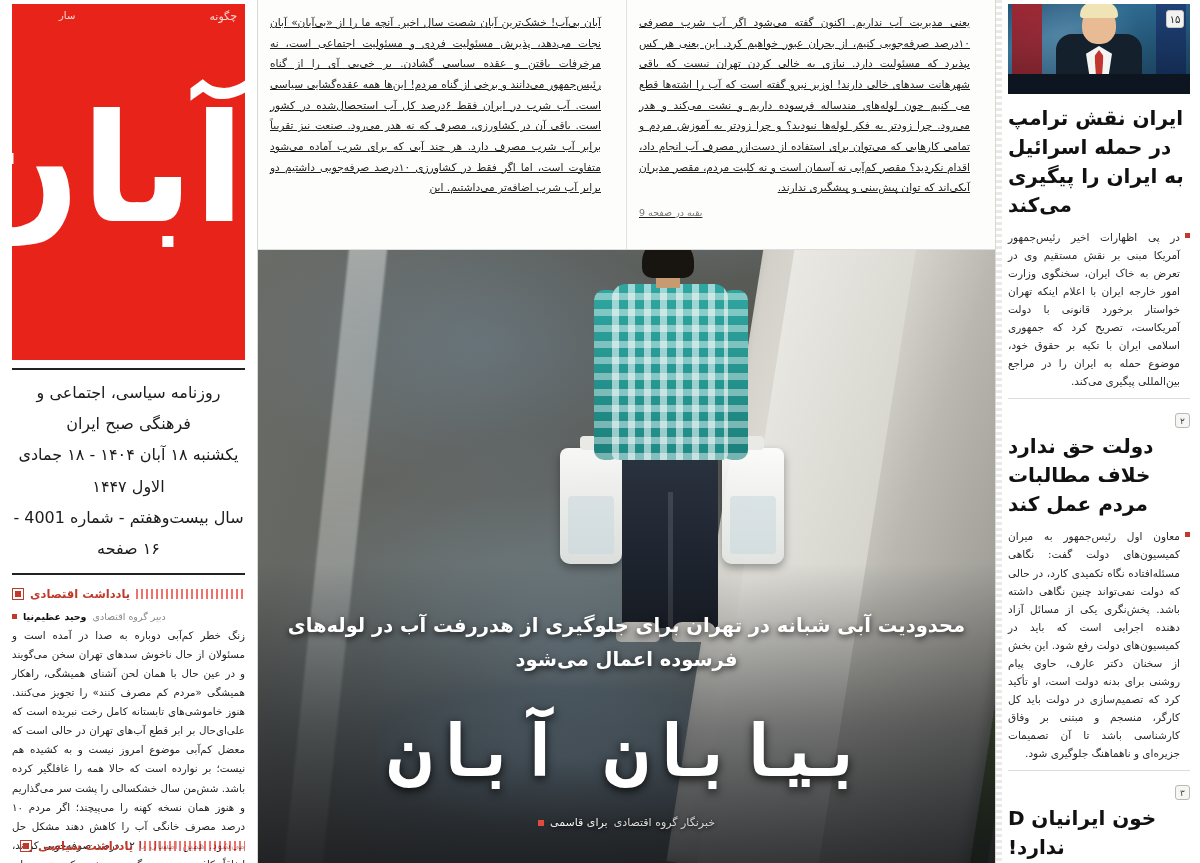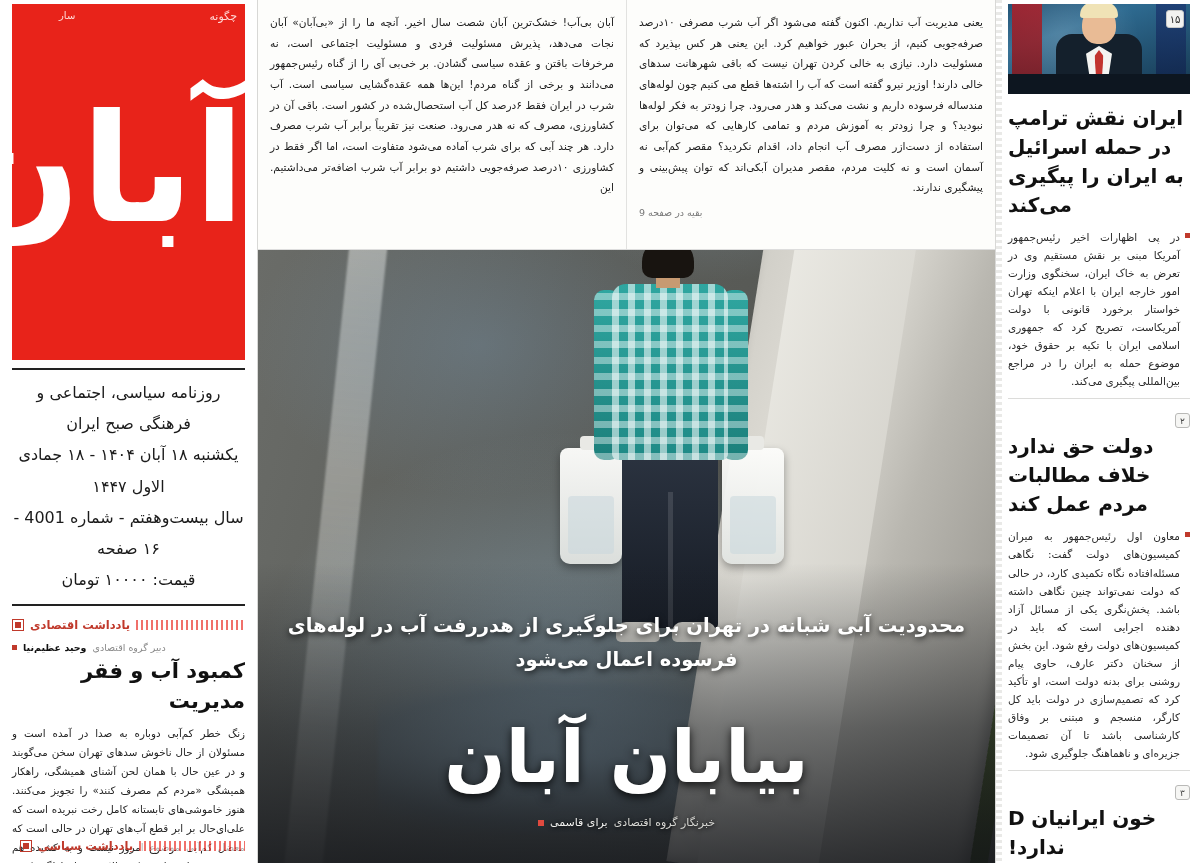--- a/index.html
+++ b/index.html
@@ -267,20 +267,21 @@
   }
   .main-headline {
     position: absolute; left: 0; right: 0; bottom: 70px;
     text-align: center;
     color: #ffffff;
     font-size: 72px;
     font-weight: bold;
     line-height: 1;
     letter-spacing: -1px;
     text-shadow: 0 3px 10px rgba(0,0,0,.85);
+    font-family: Liberation Mono, monospace;
   }
   .main-byline {
     position: absolute; left: 0; right: 0; bottom: 34px;
     display: flex; flex-direction: row-reverse; justify-content: center; align-items: center;
     gap: 6px;
     color: #f2f2f0; font-size: 11px;
     text-shadow: 0 1px 4px rgba(0,0,0,.9);
   }
   .main-byline .sq { width: 6px; height: 6px; background: #e04a3f; }
   .main-byline .rl { color: #d8d8d4; }
@@ -288,25 +289,26 @@
   
   .top-text {
     position: absolute; top: 0; left: 0; right: 0;
     height: 250px;
     background: #fdfdfb;
     display: flex; flex-direction: row;
     border-bottom: 1px solid #ddd;
   }
   .tt-col {
     flex: 1 1 0;
-    padding: 12px 12px 8px 12px;
+    padding: 12px 25px 8px 12px;
     font-size: 10.6px;
     line-height: 1.95;
     text-align: justify;
     color: #1d1d1d;
+    text-decoration: underline;
   }
   .tt-col + .tt-col { border-right: 1px solid #e2e2e0; }
   .tt-cont {
     margin-top: 6px;
     text-align: left;
     font-size: 9.5px;
     color: #777;
   }
 
   
@@ -484,35 +486,33 @@
     <div class="masthead">
       <div class="corner">چگونه</div>
       <div class="corner2">سار</div>
       <div class="logo">آبان جوان</div>
     </div>
 
     <div class="mast-meta">
       <div>روزنامه سیاسی، اجتماعی و فرهنگی صبح ایران</div>
       <div>یکشنبه ۱۸ آبان ۱۴۰۴ - ۱۸ جمادی الاول ۱۴۴۷</div>
       <div>سال بیست‌وهفتم - شماره 4001 - ۱۶ صفحه</div>
-      <div>قیمت: ۱۰۰۰۰ تومان</div>
     </div>
 
     <div class="rc-section">
       <div class="section-tag">
         <span class="flag"></span>
         <span>یادداشت اقتصادی</span>
         <span class="hatch"></span>
       </div>
       <div class="rc-byline">
         <span class="sq"></span>
         <span class="nm">وحید عظیم‌نیا</span>
         <span class="rl">دبیر گروه اقتصادی</span>
       </div>
-      <h2 class="rc-title">کمبود آب و فقر مدیریت</h2>
       <div class="rc-body">
         <span>زنگ خطر کم‌آبی دوباره به صدا در آمده است و مسئولان از حال ناخوش سدهای تهران سخن می‌گویند و در عین حال با همان لحن آشنای همیشگی، راهکار همیشگی «مردم کم مصرف کنند» را تجویز می‌کنند. هنوز خاموشی‌های تابستانه کامل رخت نبریده است که علی‌ای‌حال بر ابر قطع آب‌های تهران در حالی است که معضل کم‌آبی موضوع امروز نیست و به کشیده هم نیست؛ بر نوارده است که حالا همه را غافلگیر کرده باشد. شش‌من سال خشکسالی را پشت سر می‌گذاریم و هنوز همان نسخه کهنه را می‌پیچند؛ اگر مردم ۱۰ درصد مصرف خانگی آب را کاهش دهند مشکل حل می‌شود. همین امسال با ۱۲ درصد صرفه‌جویی کردند، اتفاقاً کافی نیست. چگونه می‌شود که همه منابع انسانی و فنی در برابر مشکل تکراری چنین ناتوان عمل کند؟ مگر سازمان‌های مربوط به هواشناسی، محیط زیست و منابع آب وجود ندارند؟ مگر داده‌های اقلیمی در دسترس نیست؟ مگر هشدارهای جهانی درباره تغییرات آب‌وهوایی منتشر نشده است؟ همه اینها بوده و هست، اما آنچه نبوده، گوش شنوا و اراده‌ای جدی برای تصمیم‌گیری درست است.</span>
         
       </div>
     </div>
 
     <div class="rc-footer">
       <div class="section-tag">
         <span class="flag"></span>
         <span>یادداشت سیاسی</span>

